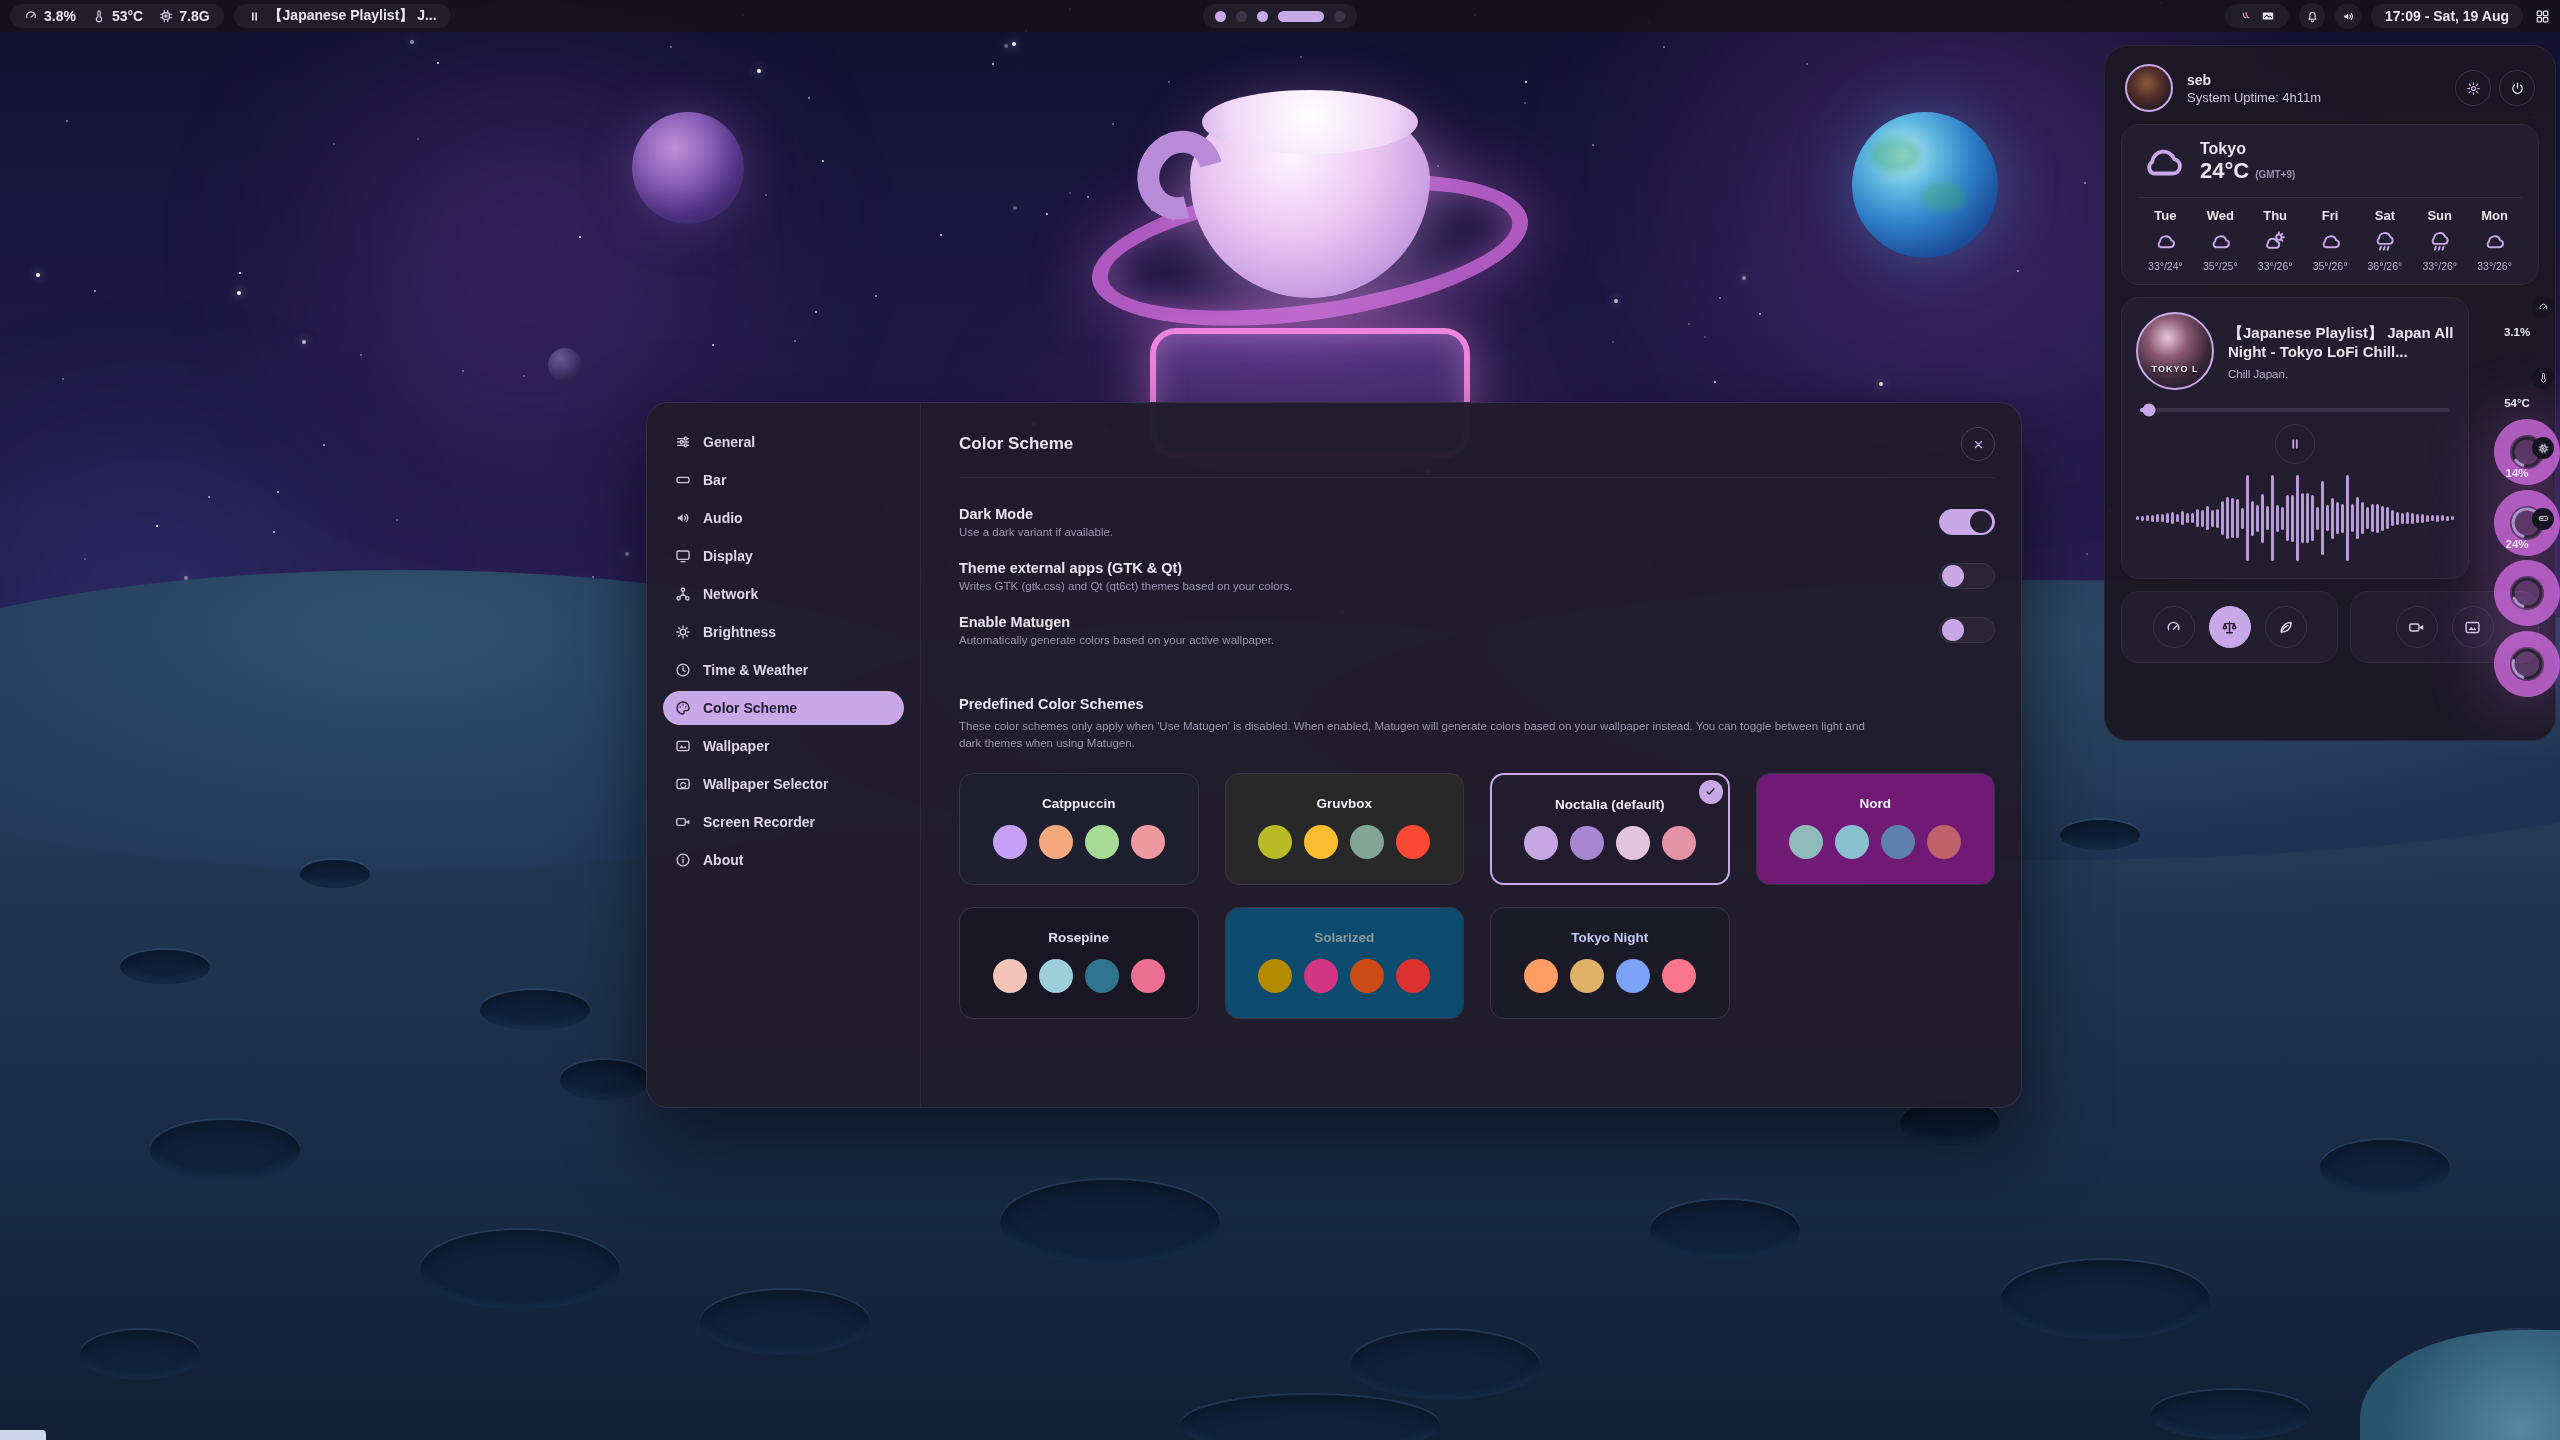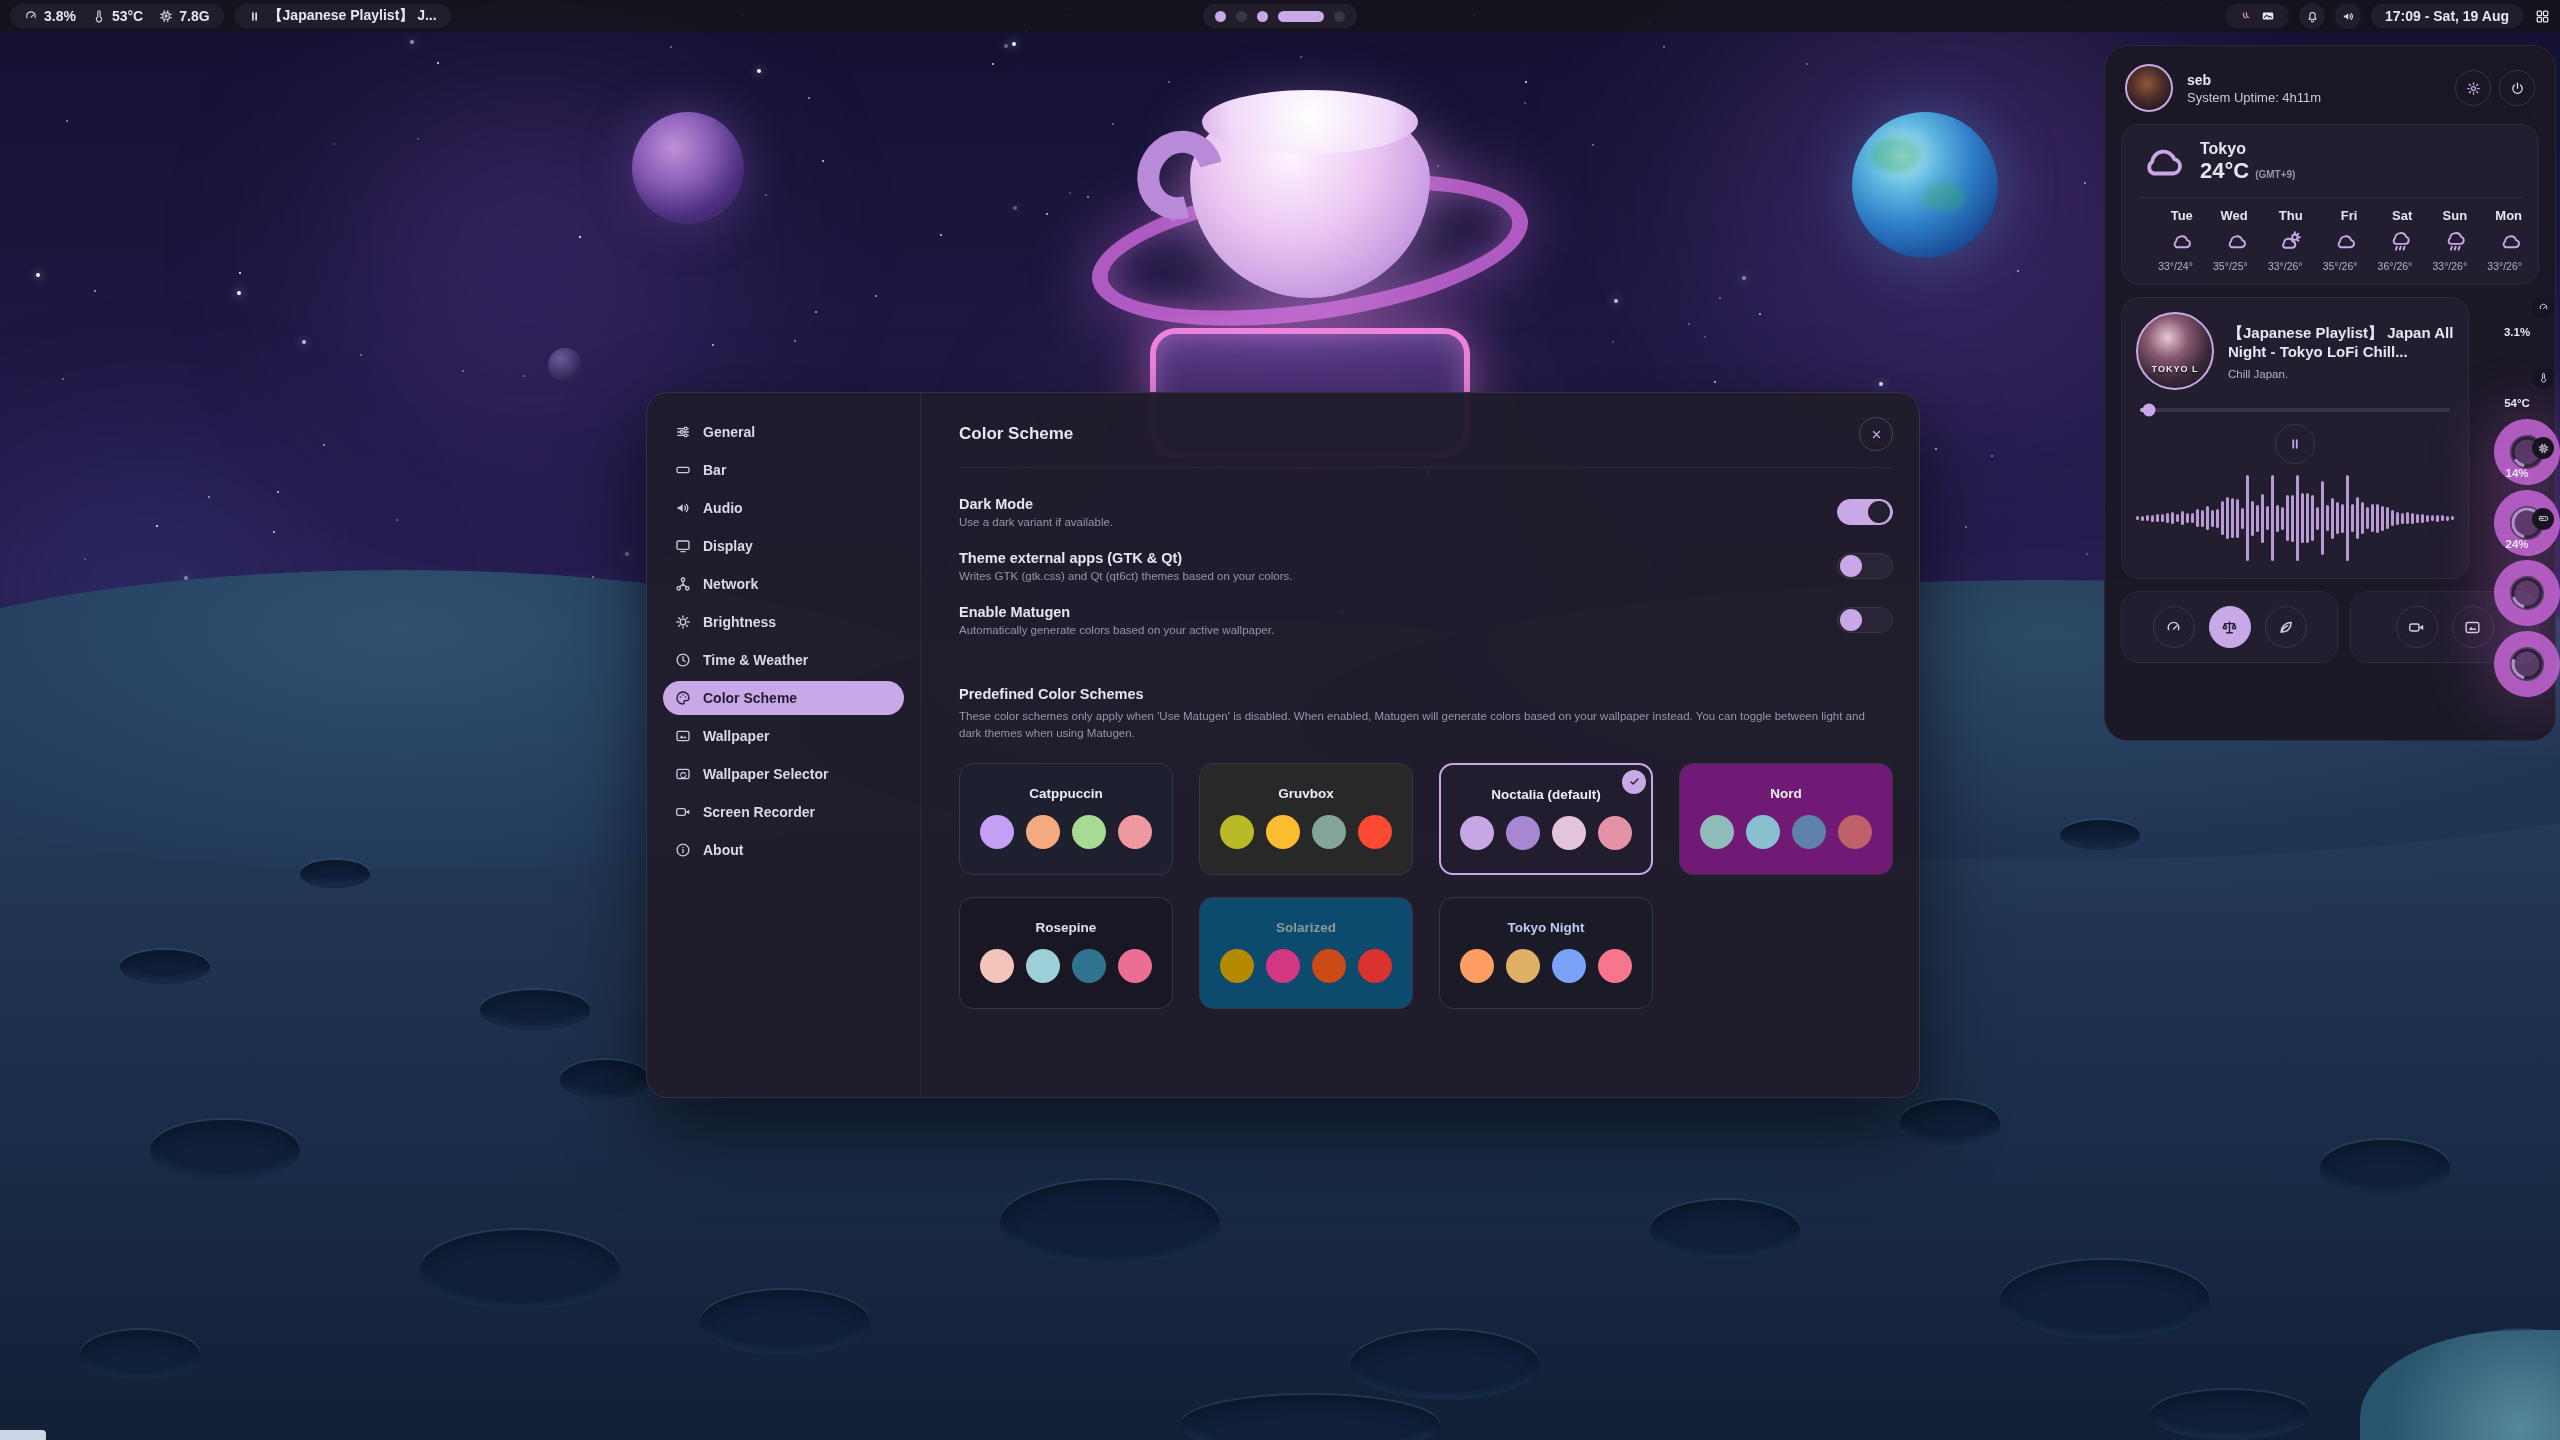--- a/index.html
+++ b/index.html
@@ -76,21 +76,21 @@
   .ws-dot { width:11px; height:11px; border-radius:6px; background:#c9a8e8; }
   .ws-dot.empty { background:#3b3548; }
   .ws-dot.active { width:46px; }
   .chip { width:26px; height:26px; border-radius:50%; background:#211d2b; display:flex; align-items:center; justify-content:center; font-size:13px; }
   .tray .ic { font-size:14px; display:flex; }
   .tray-app { color:#e8a0b8; }
   .clock-pill { font-weight:bold; }
   .grid-ic { font-size:15px; display:flex; margin-left:2px; }
 
   
-  #settings { position:absolute; left:646px; top:392px; width:1274px; height:706px;
+  #settings { position:absolute; left:646px; top:402px; width:1376px; height:706px;
     background:#201c2bf7; border:1px solid #343048; border-radius:22px; z-index:40;
     box-shadow:0 30px 80px #00000090; display:flex; overflow:hidden; }
   #sidebar { width:274px; border-right:1px solid #2e2938; padding:22px 16px; flex:none; }
   .side-item { display:flex; align-items:center; gap:12px; height:34px; border-radius:17px;
     padding:0 12px; margin-bottom:4px; font-size:14px; font-weight:bold; color:#ddd8e8; }
   .side-item .ic { font-size:16px; display:flex; color:#cfc8dc; }
   .side-item.active { background:#c9a8e8; color:#221c30; }
   .side-item.active .ic { color:#221c30; }
   #main { flex:1; padding:24px 26px 24px 38px; display:flex; flex-direction:column; }
   .main-header { display:flex; align-items:center; justify-content:space-between; }
@@ -133,21 +133,21 @@
   .card { background:#221d2f; border:1px solid #2e2938; border-radius:18px; }
   .weather-card { padding:14px 16px 12px; }
   .weather-head { display:flex; align-items:center; gap:14px; padding-left:2px; }
   .weather-cloud { font-size:46px; color:#c9a8e8; display:flex; }
   .weather-city { font-size:16px; font-weight:bold; }
   .weather-temp-line { display:flex; align-items:baseline; gap:6px; }
   .weather-temp { font-size:22px; font-weight:bold; }
   .weather-tz { font-size:10px; color:#9a93ac; font-weight:bold; }
   .weather-div { height:1px; background:#332d42; margin:12px 0 10px; }
   #forecast-row { display:flex; }
-  .fday { flex:1; display:flex; flex-direction:column; align-items:flex-end; gap:7px; }
+  .fday { flex:1; display:flex; flex-direction:column; align-items:center; gap:7px; }
   .fday-name { font-size:13px; font-weight:bold; }
   .fday-ic { font-size:23px; color:#c9a8e8; display:flex; }
   .fday-temps { font-size:10.5px; color:#b8b0c8; }
   .media-zone { display:flex; gap:10px; margin-top:12px; }
   .media-card { flex:1; padding:14px; display:flex; flex-direction:column; }
   .media-top { display:flex; gap:14px; align-items:center; }
   .album { width:78px; height:78px; border-radius:50%; border:2px solid #c9a8e8; flex:none; position:relative;
     background:radial-gradient(circle at 40% 32%, #e8c8d8 0%, #8a5a72 30%, #3a2838 62%, #181220 100%); overflow:hidden; }
   .album-label { position:absolute; bottom:14px; left:0; right:0; text-align:center; font-size:9px; font-weight:bold;
     color:#f0ecf8; text-shadow:0 1px 2px #000; letter-spacing:1px; }

